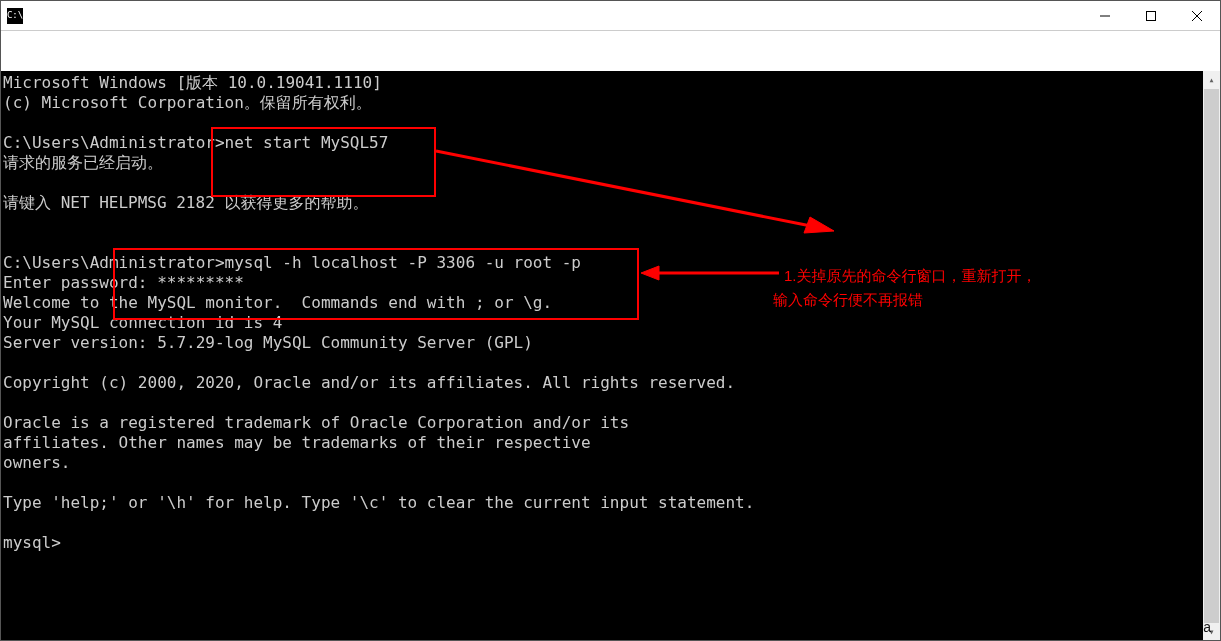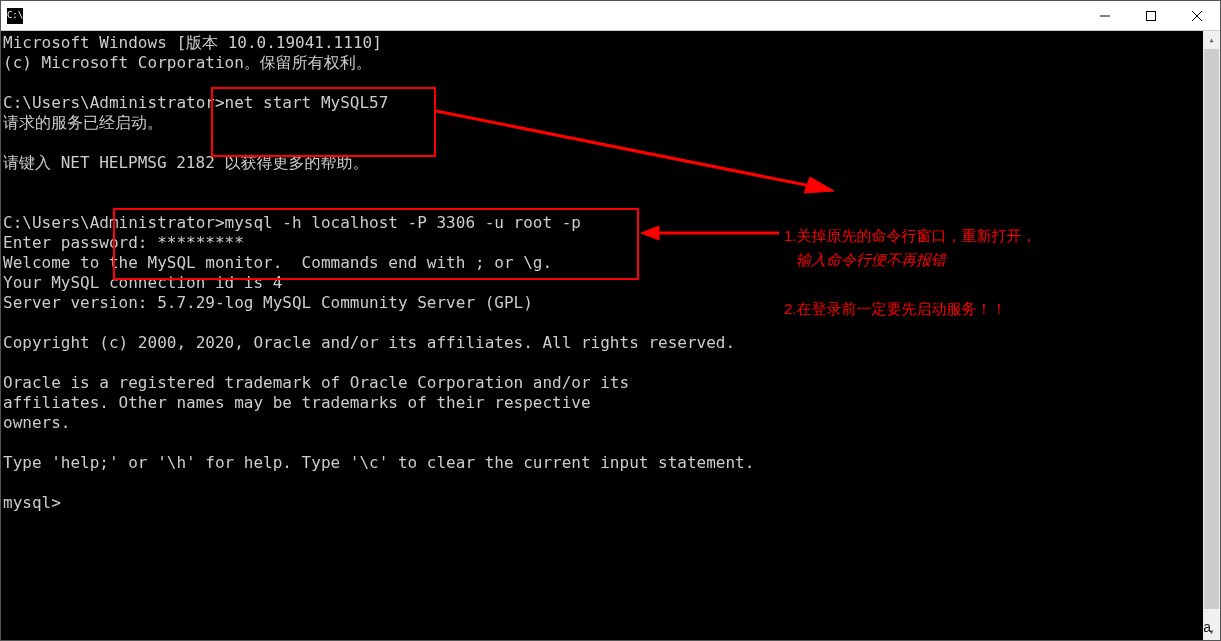--- a/index.html
+++ b/index.html
@@ -59,20 +59,21 @@
     flex: 1;
     background: #000;
     color: #ccc;
     font-family: "NSimSun", "SimSun", "Consolas", monospace;
     font-size: 16px;
     line-height: 20px;
     padding: 2px 2px;
     position: relative;
     white-space: pre;
     overflow: hidden;
+    margin-top: 40px;
   }
   .terminal-inner {
     position: absolute;
     left: 2px; top: 2px;
     right: 18px;
   }
   .scrollbar {
     position: absolute;
     right: 0; top: 0; bottom: 0;
     width: 17px;
@@ -189,22 +190,21 @@
     </svg>
 
     
     <svg class="arrow anno" style="left:435px; top:80px;" width="400" height="90">
       <line x1="0" y1="0" x2="380" y2="76" stroke-width="3"></line>
       <polygon points="398,80 374,66 368,82"></polygon>
     </svg>
 
     
     <div class="anno redtext" style="left:783px; top:193px;">1.关掉原先的命令行窗口，重新打开，</div>
-    <div class="anno redtext" style="left:795px; top:217px;font-style:italic;">输入命令行便不再报错</div>
-    <div class="anno redtext" style="left:783px; top:266px;">2.在登录前一定要先启动服务！！</div>
+    <div class="anno redtext" style="left:772px; top:217px;">输入命令行便不再报错</div>
 
     
     <div class="scrollbar">
       <div class="scroll-arrow top">▴</div>
       <div class="scroll-thumb"></div>
       <div class="scroll-arrow bot">▾</div>
     </div>
   </div>
 
 </div>

